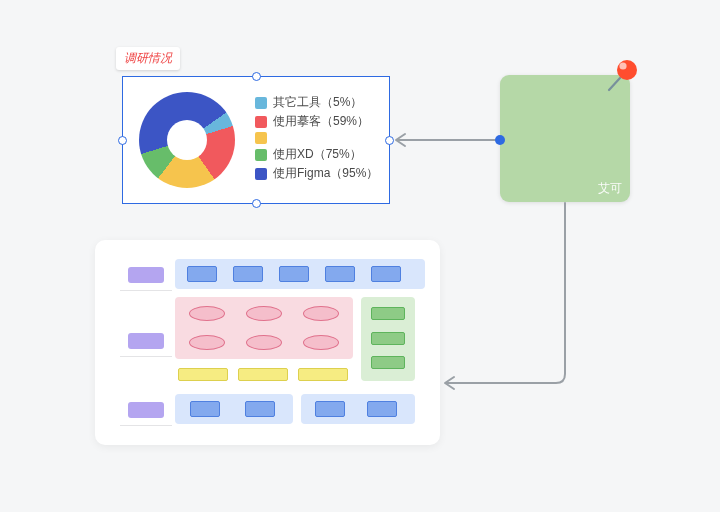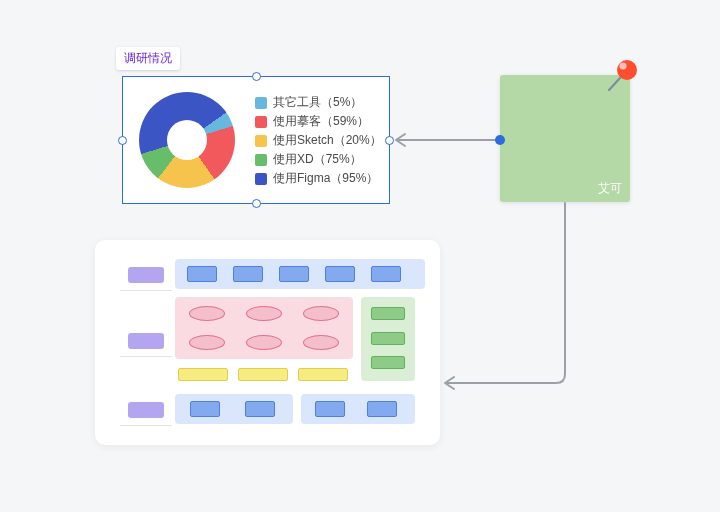--- a/index.html
+++ b/index.html
@@ -11,21 +11,21 @@
   .connector{stroke:#9aa0a6;stroke-width:2;fill:none;stroke-linecap:round;stroke-linejoin:round;}
 
   
   .selection-box{position:absolute;left:122px;top:76px;width:268px;height:128px;background:#ffffff;border:1.5px solid #2e6ae2;box-sizing:border-box;z-index:3;}
   .handle{position:absolute;width:9px;height:9px;background:#ffffff;border:1.5px solid #2e6ae2;border-radius:50%;box-sizing:border-box;z-index:6;}
   .h-top{top:-5px;left:50%;margin-left:-4.5px;}
   .h-bottom{bottom:-5px;left:50%;margin-left:-4.5px;}
   .h-left{left:-5px;top:50%;margin-top:-4.5px;}
   .h-right{right:-5px;top:50%;margin-top:-4.5px;}
 
-  .widget-label{position:absolute;left:116px;top:47px;background:#ffffff;padding:3px 8px;font-size:12px;color:#6d28d9;border-radius:3px;box-shadow:0 1px 3px rgba(0,0,0,.15);z-index:5;}
+  .widget-label{position:absolute;left:116px;top:47px;background:#ffffff;padding:3px 8px;font-size:12px;color:#ef4444;border-radius:3px;box-shadow:0 1px 3px rgba(0,0,0,.15);z-index:5;font-style:italic;}
 
   .donut{position:absolute;left:16px;top:15px;width:96px;height:96px;border-radius:50%;background:#ddd;}
   .donut-hole{position:absolute;left:28px;top:28px;width:40px;height:40px;border-radius:50%;background:#ffffff;}
 
   .legend{position:absolute;left:132px;top:17px;display:flex;flex-direction:column;gap:2px;}
   .legend-row{display:flex;align-items:center;gap:6px;}
   .legend-swatch{width:12px;height:12px;border-radius:2px;background:#ccc;flex:0 0 auto;}
   .legend-label{font-size:12px;color:#4a4a4a;white-space:nowrap;}
 
   
@@ -73,38 +73,37 @@
       <div class="legend-row">
         <span class="legend-swatch" style="background: rgb(104, 183, 220);"></span>
         <span class="legend-label">其它工具（5%）</span>
       </div>
       <div class="legend-row">
         <span class="legend-swatch" style="background: rgb(241, 89, 93);"></span>
         <span class="legend-label">使用摹客（59%）</span>
       </div>
       <div class="legend-row">
         <span class="legend-swatch" style="background: rgb(246, 196, 77);"></span>
-        <span class="legend-label">使用Sketch（20%）</span>
       </div>
       <div class="legend-row">
         <span class="legend-swatch" style="background: rgb(103, 189, 106);"></span>
         <span class="legend-label">使用XD（75%）</span>
       </div>
       <div class="legend-row">
         <span class="legend-swatch" style="background: rgb(60, 85, 197);"></span>
         <span class="legend-label">使用Figma（95%）</span>
       </div>
     </div>
     <div class="handle h-top"></div>
     <div class="handle h-bottom"></div>
     <div class="handle h-left"></div>
     <div class="handle h-right"></div>
   </div>
 
-  <div class="sticky" style="background: rgb(181, 216, 167);">
+  <div class="sticky" style="background: rgb(181, 216, 167); border-radius: 9px;">
     <span class="sticky-author">艾可</span>
   </div>
   <svg id="pushpin" viewBox="0 0 42 44">
     <line x1="20" y1="24" x2="9" y2="36" stroke="#78909c" stroke-width="2.2" stroke-linecap="round"></line>
     <circle cx="27" cy="16" r="10" fill="#ff4d2e"></circle>
     <circle cx="23" cy="12" r="3.6" fill="#ffffff" opacity="0.65"></circle>
   </svg>
   <div class="conn-dot"></div>
 
   <div class="wire-card">

